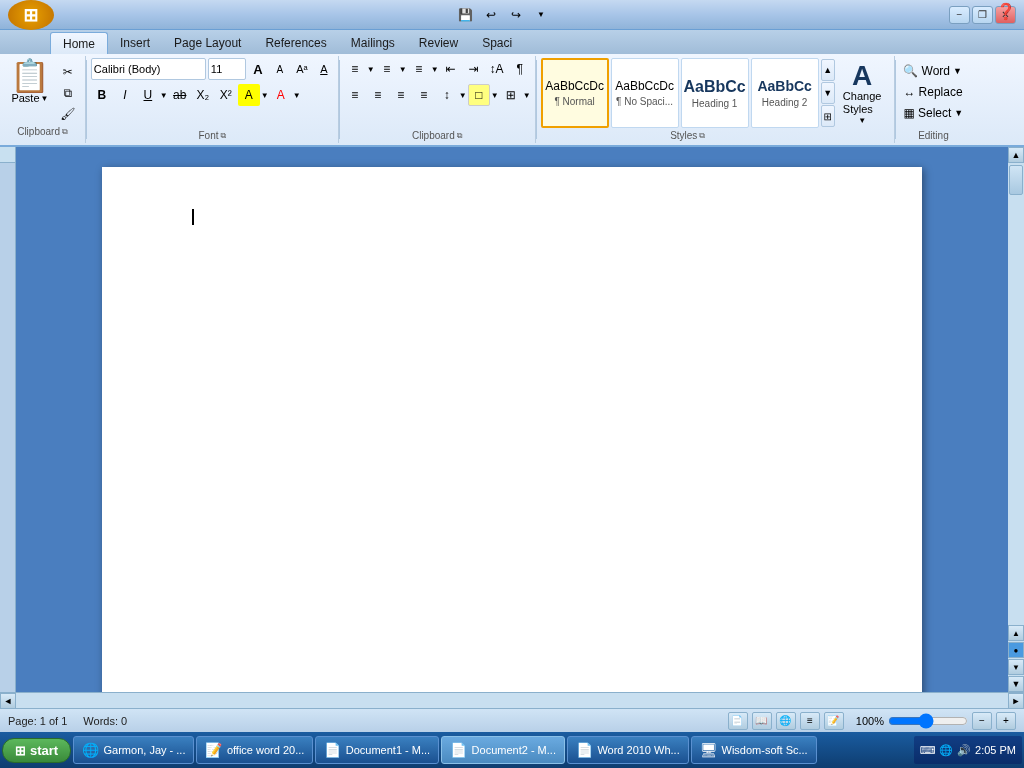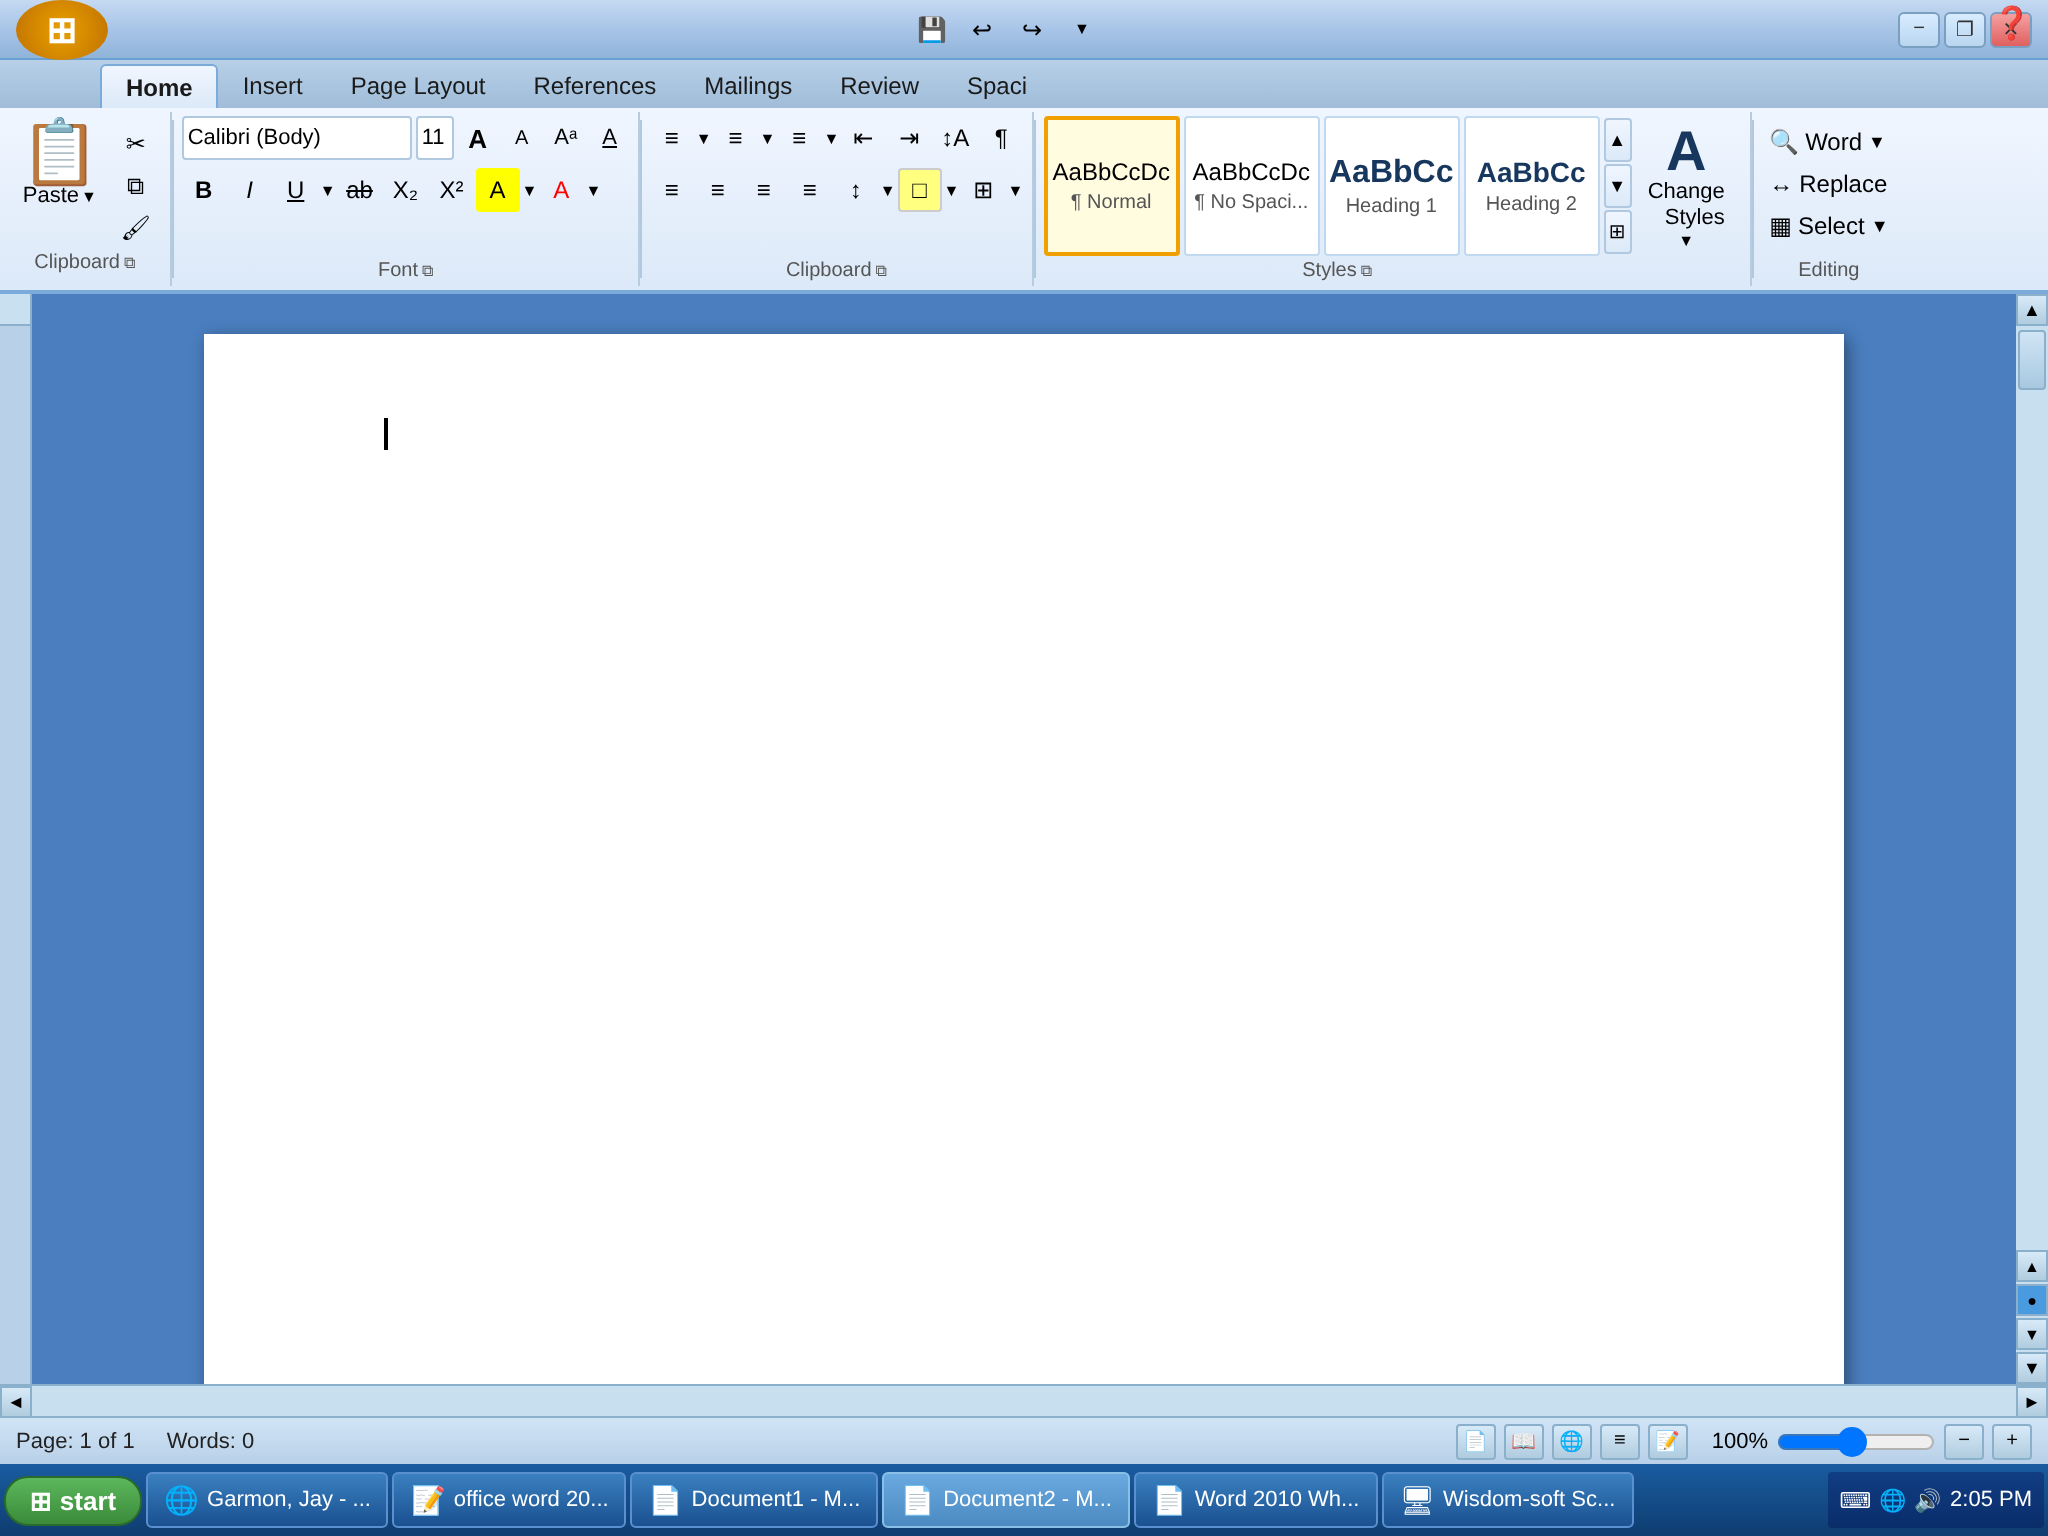--- a/index.html
+++ b/index.html
@@ -65,21 +65,21 @@
       border-top-left-radius: 3px;
       border-top-right-radius: 3px;
       color: #1a1a1a;
       height: 22px;
       display: flex; align-items: center;
     }
     .ribbon-tab.active {
       background: linear-gradient(to bottom, #f0f6ff, #dce9f8);
       border: 1px solid #7aabdb;
       border-bottom: none;
-      font-weight: bold;
+      font-weight: normal;
     }
 
     
     #ribbon-content {
       display: flex;
       align-items: stretch;
       padding: 2px 0;
       background: linear-gradient(to bottom, #f0f6ff 0%, #dce9f8 100%);
       min-height: 88px;
     }
@@ -151,21 +151,21 @@
     }
     .font-select {
       width: 115px; height: 22px;
       border: 1px solid #b0c8e0;
       border-radius: 2px;
       font-size: 11px;
       background: white;
       padding: 0 2px;
     }
     .size-select {
-      width: 19px; height: 22px;
+      width: 38px; height: 22px;
       border: 1px solid #b0c8e0;
       border-radius: 2px;
       font-size: 11px;
       background: white;
       padding: 0 2px;
     }
     .icon-btn-small {
       width: 20px; height: 20px;
       border: 1px solid transparent;
       border-radius: 2px;
@@ -587,21 +587,21 @@
             </div>
           </div>
           <div class="ribbon-group-label">
             <span>Styles</span>
             <span class="group-expand-icon">⧉</span>
           </div>
         </div>
 
         <div class="change-styles-btn" style="display:flex;flex-direction:column;align-items:center;padding:4px 8px;">
           <div style="font-size:28px;color:#17375e;font-weight:bold;line-height:1;">A</div>
-          <div style="font-size:11px;text-align:right;line-height:1.2;">Change<br>Styles</div>
+          <div style="font-size:11px;text-align:left;line-height:1.2;">Change<br>Styles</div>
           <div style="font-size:8px;">▼</div>
         </div>
       </div>
 
       <div class="divider-line"></div>
 
       <div class="ribbon-group editing-group">
         <div class="ribbon-group-content" style="flex-direction:column;justify-content:flex-start;padding-top:4px;">
           <div class="editing-btn">
             <span>🔍</span>

